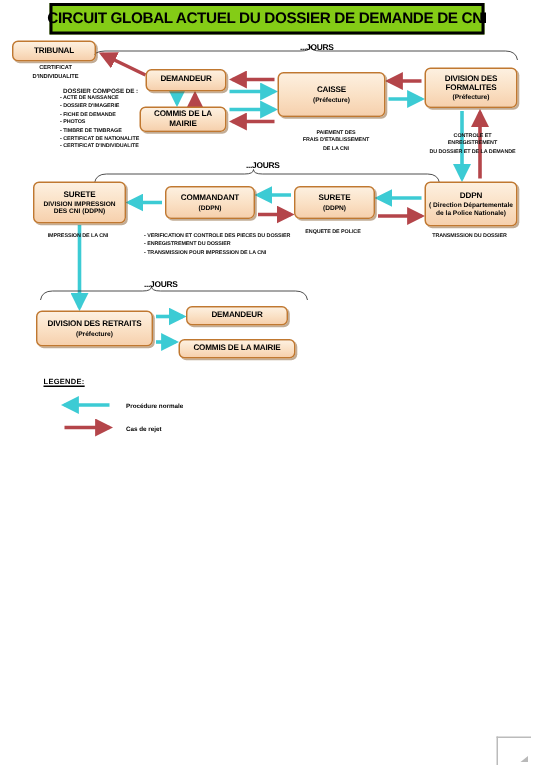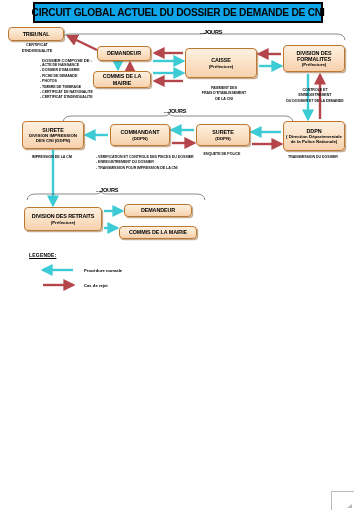--- a/index.html
+++ b/index.html
@@ -3,21 +3,21 @@
 <meta charset="utf-8">
 <style>
   html,body{margin:0;padding:0;background:#ffffff;}
   body{width:356px;height:512px;position:relative;overflow:hidden;
        font-family:"Liberation Sans","DejaVu Sans",sans-serif;color:#000;}
 
   #page{position:absolute;inset:0;background:#fff;}
 
   
   .title-bar{position:absolute;left:33px;top:2px;width:286px;height:17px;
-             border:2px solid #000;background:#0ea5e9;
+             border:2px solid #000;background:#84cc16;
              display:flex;align-items:center;justify-content:center;}
   .title-bar span{font-size:10.2px;font-weight:bold;letter-spacing:-0.25px;
                   white-space:nowrap;}
 
   
   .box{position:absolute;box-sizing:border-box;
        background:linear-gradient(180deg,#fdf0e0 0%,#fae0c4 55%,#f6d0ad 100%);
        border:1.2px solid #c07830;border-radius:4px;
        box-shadow:1.2px 1.2px 0 rgba(120,70,20,.45);
        display:flex;flex-direction:column;align-items:center;

